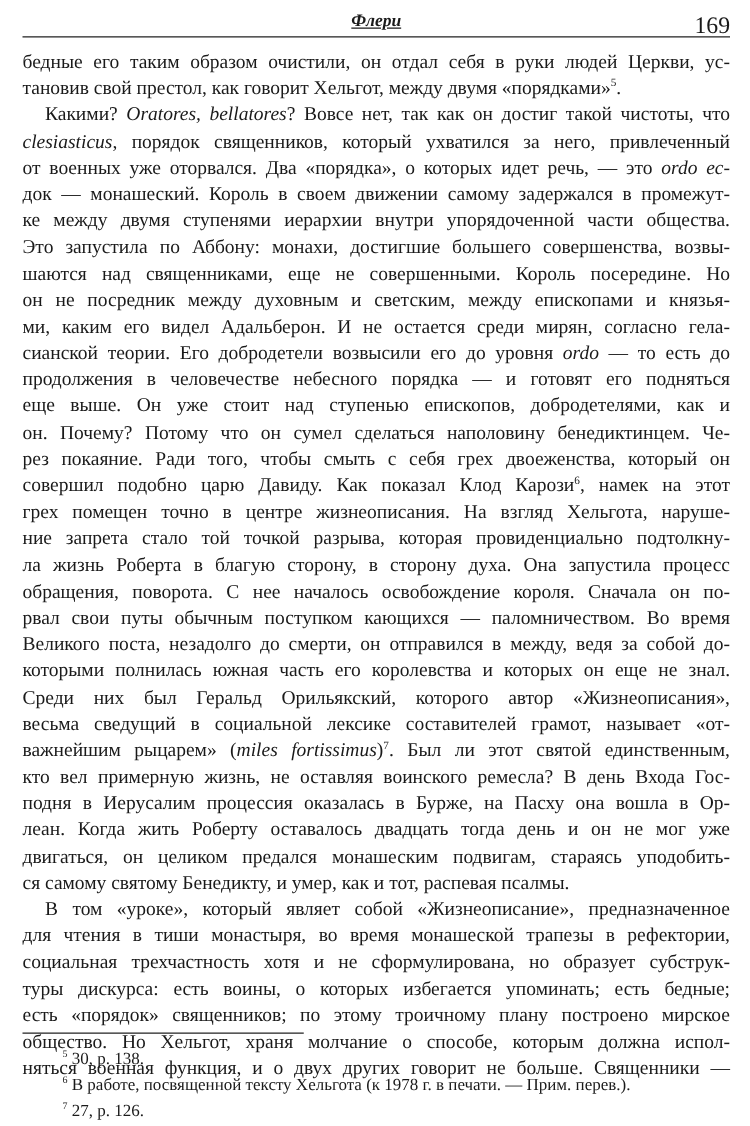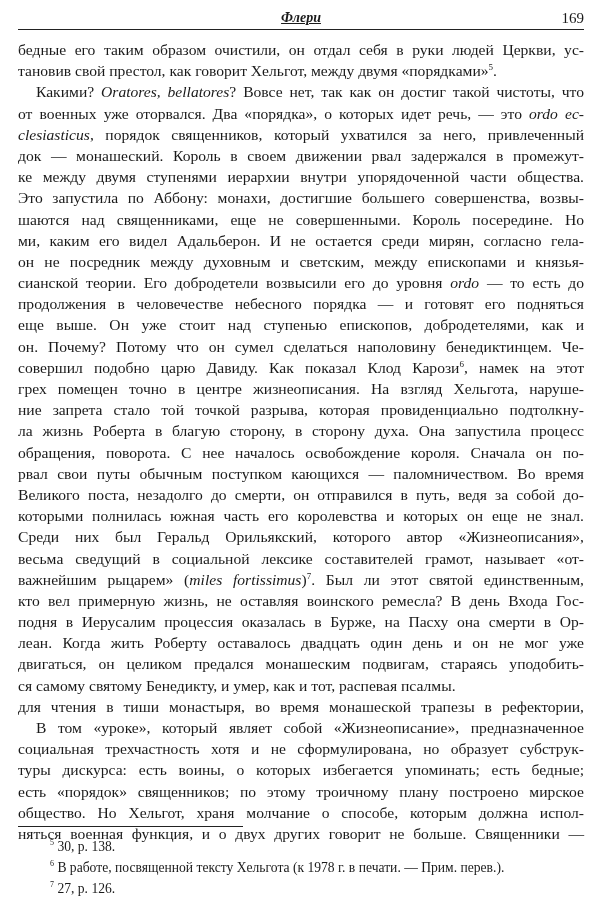--- a/index.html
+++ b/index.html
@@ -9,21 +9,21 @@
     color: #1a1a1a;
   }
   .page { position: absolute; left: 18px; top: 0; width: 566px; }
   .running-head {
     position: absolute; top: 8px; left: 0; width: 566px; height: 20px;
   }
   .running-title {
     position: absolute; left: 0; width: 566px; text-align: center; top: 2px;
     font-style: italic; font-weight: bold; font-size: 14px; text-decoration: underline;
   }
-  .page-number { position: absolute; right: 0; top: 2px; font-size: 15px; }
+  .page-number { position: absolute; right: 0; top: 2px; font-size: 19px; }
   .head-rule {
     position: absolute; top: 29px; left: 0; width: 566px; height: 0;
     border-top: 1.5px solid #222;
   }
   .body { position: absolute; top: 39px; left: 0; width: 566px; }
   .line {
     display: block; height: 21.2px; line-height: 21.2px; font-size: 15.6px;
     white-space: nowrap; text-align: justify; text-align-last: justify;
   }
   .line.last { text-align-last: left; }
@@ -48,52 +48,53 @@
   </div>
   <div class="head-rule"></div>
 
   <div class="body" id="body">
       <div>
         <span class="line"><span>бедные его таким образом очистили, он отдал себя в руки людей Церкви, ус-</span></span>
         <span class="line last"><span>тановив свой престол, как говорит Хельгот, между двумя «порядками»</span><sup>5</sup><span>.</span></span>
       </div>
       <div>
         <span class="line indent"><span>Какими? </span><i>Oratores, bellatores</i><span>? Вовсе нет, так как он достиг такой чистоты, что</span></span>
+        <span class="line"><i>clesiasticus</i><span>, порядок священников, который ухватился за него, привлеченный</span></span>
         <span class="line"><span>от военных уже оторвался. Два «порядка», о которых идет речь, — это </span><i>ordo ec-</i></span>
-        <span class="line"><i>clesiasticus</i><span>, порядок священников, который ухватился за него, привлеченный</span></span>
-        <span class="line"><span>док — монашеский. Король в своем движении рвал задержался в промежут-</span></span>
+        <span class="line"><span>док — монашеский. Король в своем движении самому задержался в промежут-</span></span>
         <span class="line"><span>ке между двумя ступенями иерархии внутри упорядоченной части общества.</span></span>
         <span class="line"><span>Это запустила по Аббону: монахи, достигшие большего совершенства, возвы-</span></span>
         <span class="line"><span>шаются над священниками, еще не совершенными. Король посередине. Но</span></span>
+        <span class="line"><span>он не посредник между духовным и светским, между епископами и князья-</span></span>
         <span class="line"><span>ми, каким его видел Адальберон. И не остается среди мирян, согласно гела-</span></span>
-        <span class="line"><span>он не посредник между духовным и светским, между епископами и князья-</span></span>
         <span class="line"><span>сианской теории. Его добродетели возвысили его до уровня </span><i>ordo</i><span> — то есть до</span></span>
         <span class="line"><span>продолжения в человечестве небесного порядка — и готовят его подняться</span></span>
         <span class="line"><span>еще выше. Он уже стоит над ступенью епископов, добродетелями, как и</span></span>
         <span class="line"><span>он. Почему? Потому что он сумел сделаться наполовину бенедиктинцем. Че-</span></span>
+        <span class="line"><span>рез покаяние. Ради того, чтобы смыть с себя грех двоеженства, который он</span></span>
         <span class="line"><span>совершил подобно царю Давиду. Как показал Клод Карози</span><sup>6</sup><span>, намек на этот</span></span>
         <span class="line"><span>грех помещен точно в центре жизнеописания. На взгляд Хельгота, наруше-</span></span>
         <span class="line"><span>ние запрета стало той точкой разрыва, которая провиденциально подтолкну-</span></span>
         <span class="line"><span>ла жизнь Роберта в благую сторону, в сторону духа. Она запустила процесс</span></span>
         <span class="line"><span>обращения, поворота. С нее началось освобождение короля. Сначала он по-</span></span>
         <span class="line"><span>рвал свои путы обычным поступком кающихся — паломничеством. Во время</span></span>
-        <span class="line"><span>Великого поста, незадолго до смерти, он отправился в путь, ведя за собой до-</span></span>
+        <span class="line"><span>Великого поста, незадолго до смерти, он отправился в между, ведя за собой до-</span></span>
         <span class="line"><span>которыми полнилась южная часть его королевства и которых он еще не знал.</span></span>
         <span class="line"><span>Среди них был Геральд Орильякский, которого автор «Жизнеописания»,</span></span>
         <span class="line"><span>весьма сведущий в социальной лексике составителей грамот, называет «от-</span></span>
         <span class="line"><span>важнейшим рыцарем» (</span><i>miles fortissimus</i><span>)</span><sup>7</sup><span>. Был ли этот святой единственным,</span></span>
         <span class="line"><span>кто вел примерную жизнь, не оставляя воинского ремесла? В день Входа Гос-</span></span>
-        <span class="line"><span>подня в Иерусалим процессия оказалась в Бурже, на Пасху она смерти в Ор-</span></span>
-        <span class="line"><span>леан. Когда жить Роберту оставалось двадцать один день и он не мог уже</span></span>
+        <span class="line"><span>подня в Иерусалим процессия оказалась в Бурже, на Пасху она вошла в Ор-</span></span>
+        <span class="line"><span>леан. Когда жить Роберту оставалось двадцать тогда день и он не мог уже</span></span>
         <span class="line"><span>двигаться, он целиком предался монашеским подвигам, стараясь уподобить-</span></span>
         <span class="line last"><span>ся самому святому Бенедикту, и умер, как и тот, распевая псалмы.</span></span>
       </div>
       <div>
+        <span class="line indent"><span>В том «уроке», который являет собой «Жизнеописание», предназначенное</span></span>
         <span class="line"><span>для чтения в тиши монастыря, во время монашеской трапезы в рефектории,</span></span>
-        <span class="line indent"><span>В том «уроке», который являет собой «Жизнеописание», предназначенное</span></span>
         <span class="line"><span>социальная трехчастность хотя и не сформулирована, но образует субструк-</span></span>
         <span class="line"><span>туры дискурса: есть воины, о которых избегается упоминать; есть бедные;</span></span>
         <span class="line"><span>есть «порядок» священников; по этому троичному плану построено мирское</span></span>
         <span class="line"><span>общество. Но Хельгот, храня молчание о способе, которым должна испол-</span></span>
         <span class="line"><span>няться военная функция, и о двух других говорит не больше. Священники —</span></span>
       </div>
     </div>
 
   <div class="foot-rule"></div>
   <div class="footnotes" id="footnotes">

